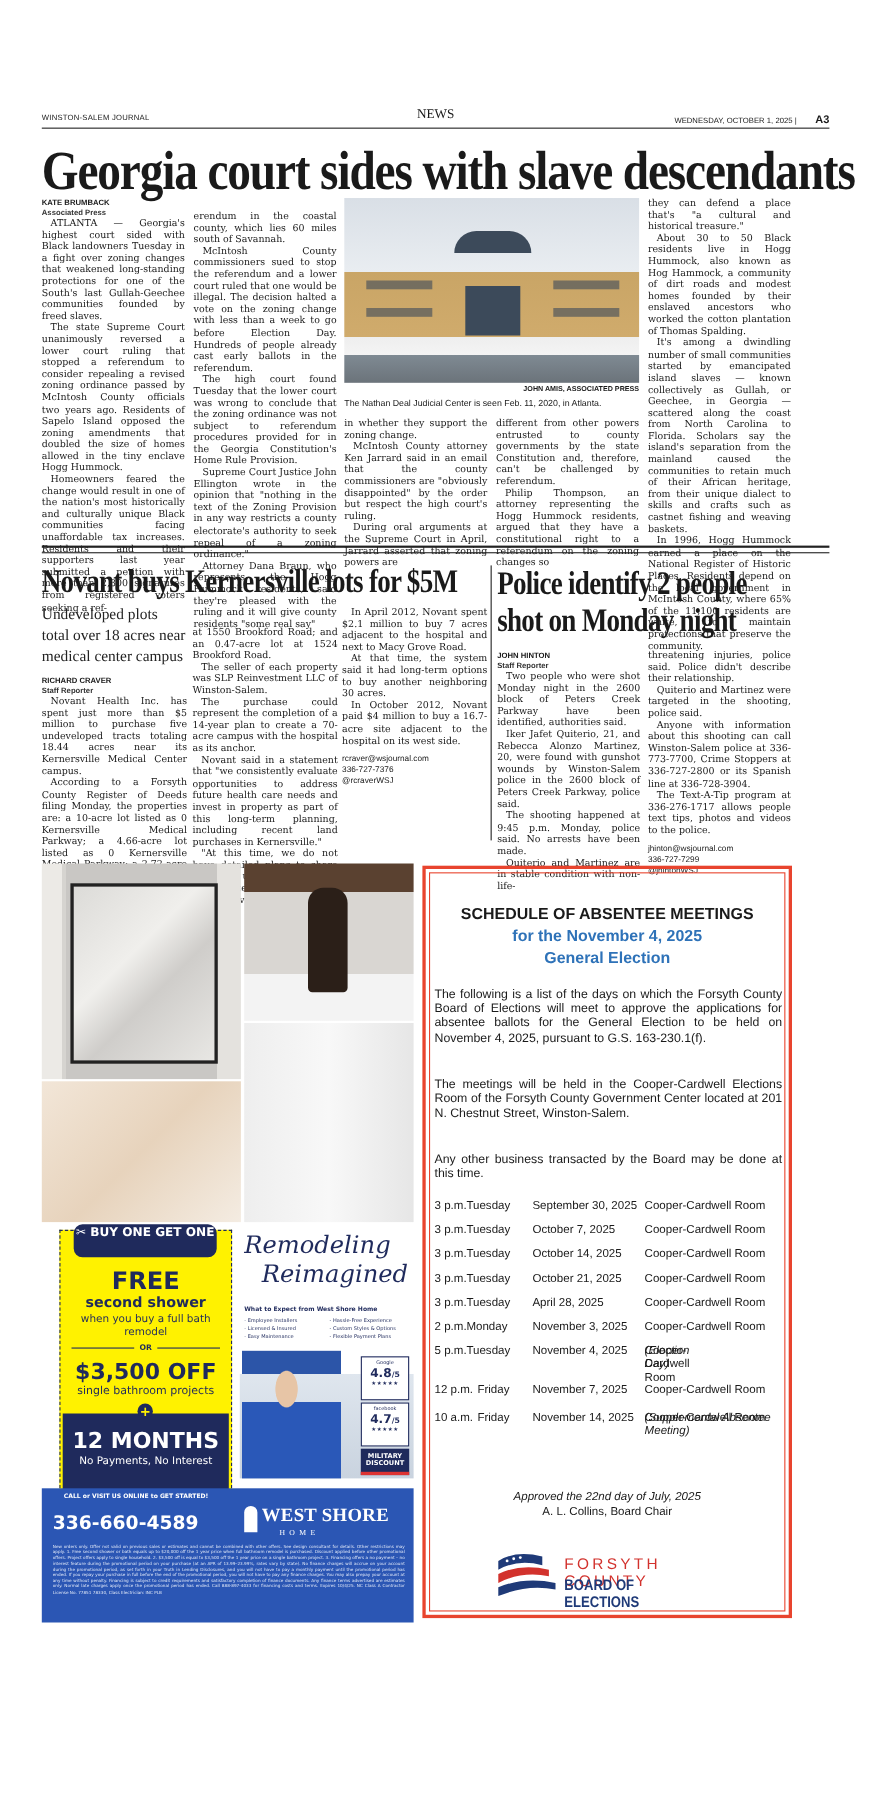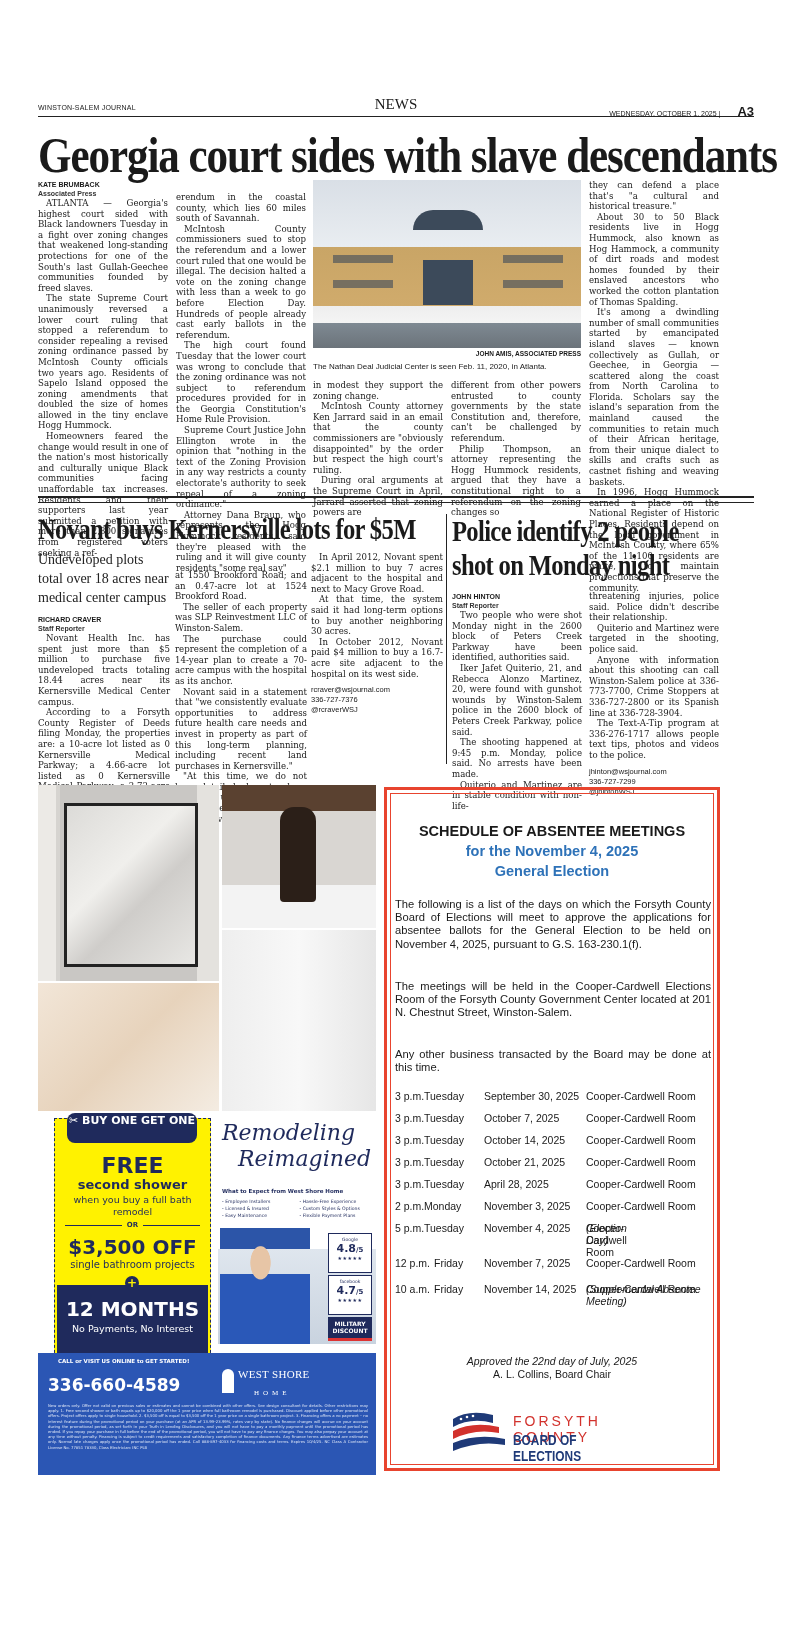--- a/index.html
+++ b/index.html
@@ -1,22 +1,22 @@
 <!DOCTYPE html>
 <html><head>
 <meta charset="utf-8">
 <style>
   html,body{margin:0;padding:0;background:#fff;}
   body{width:792px;height:1638px;position:relative;overflow:hidden;color:#1a1a1a;font-family:"DejaVu Serif",serif;}
   .abs{position:absolute;}
   .masthead{left:38px;top:96px;width:716px;height:20px;border-bottom:1.5px solid #222;}
   .mh-left{position:absolute;left:0;top:8px;font-family:"Liberation Sans",sans-serif;font-size:7px;letter-spacing:.2px;}
-  .mh-center{position:absolute;left:0;right:0;top:0;text-align:center;font-family:"Liberation Serif",serif;font-size:15px;}
+  .mh-center{position:absolute;left:0;right:0;top:0;text-align:center;font-family:"Liberation Serif",serif;font-size:12px;}
   .mh-right{position:absolute;right:0;top:8px;font-family:"Liberation Sans",sans-serif;font-size:7px;}
-  .mh-right b{font-size:13px;margin-left:15px;}
+  .mh-right b{font-size:10px;margin-left:15px;}
   .headline{font-family:"Liberation Serif",serif;font-weight:bold;letter-spacing:-1.2px;line-height:1;transform-origin:left top;}
   .h1{left:38px;top:130px;font-size:50px;transform:scaleX(0.86);white-space:nowrap;}
   .col{font-size:8.6px;line-height:10.6px;text-align:justify;hyphens:auto;}
   .col p{margin:0;text-indent:8px;}
   .col p.noi{text-indent:0;}
   .byline{font-family:"Liberation Sans",sans-serif;font-weight:bold;font-size:7px;line-height:9px;}
   .byrole{font-family:"Liberation Sans",sans-serif;font-size:7px;line-height:9px;font-weight:bold;color:#333;}
   .photo{left:313px;top:180px;width:268px;height:168px;overflow:hidden;background:linear-gradient(#d9dfe6 0%,#e9edf1 40%,#c9a566 40%,#d0ab6c 75%,#eee 75%,#f4f4f4 85%,#7f8a93 85%,#6b737a 100%);}
   .bldg-win{position:absolute;background:#3c4a5a;}
   .credit{left:313px;top:350px;width:268px;text-align:right;font-family:"Liberation Sans",sans-serif;font-size:6.5px;font-weight:bold;}
@@ -54,21 +54,21 @@
   .worker{position:absolute;left:2px;top:110px;width:90px;height:116px;background:radial-gradient(ellipse at 45% 30%,#e7c5a6 0 14%,transparent 15%),linear-gradient(#2c55a8 0 18%,transparent 18%),linear-gradient(transparent 40%,#2a58b8 40%);}
   .rating{position:absolute;left:110px;width:42px;height:38px;border:1.5px solid #1f2a5c;background:#fff;text-align:center;font-family:"DejaVu Sans",sans-serif;color:#1f2a5c;}
   .rating .src{font-size:4.5px;margin-top:3px;}
   .rating .val{font-size:11px;font-weight:bold;}
   .rating .val small{font-size:7px;}
   .rating .stars{font-size:5px;letter-spacing:.5px;}
   .military{position:absolute;left:110px;top:199px;width:44px;height:24px;background:#1f2a5c;color:#fff;text-align:center;font-family:"DejaVu Sans",sans-serif;font-weight:bold;font-size:6px;line-height:7px;padding-top:3px;box-sizing:border-box;border-bottom:3px solid #d33;}
   .ad-bottom{position:absolute;left:0;top:568px;width:338px;height:122px;background:#2b56b4;color:#fff;font-family:"DejaVu Sans",sans-serif;}
   .ad-bottom .call{position:absolute;left:20px;top:5px;font-size:5.5px;font-weight:bold;}
   .ad-bottom .phone{position:absolute;left:10px;top:22px;font-size:17px;font-weight:bold;}
-  .ad-bottom .logo{position:absolute;left:200px;top:15px;font-family:"Liberation Serif",serif;font-weight:normal;font-size:11px;letter-spacing:.3px;}
+  .ad-bottom .logo{position:absolute;left:200px;top:15px;font-family:"Liberation Serif",serif;font-weight:bold;font-size:17px;letter-spacing:.3px;}
   .ad-bottom .logo-sub{position:absolute;left:216px;top:36px;font-family:"Liberation Serif",serif;font-size:7px;letter-spacing:4px;}
   .ad-bottom .win{position:absolute;left:184px;top:16px;width:12px;height:24px;background:#fff;border-radius:6px 6px 0 0;}
   .ad-bottom .fine{position:absolute;left:10px;top:50px;width:320px;font-size:3.8px;line-height:5.2px;color:#dfe7f7;text-align:justify;}
   
   .notice{left:384px;top:787px;width:336px;height:684px;border:3px solid #e8442e;box-sizing:border-box;}
   .notice-inner{position:absolute;left:3px;top:3px;right:3px;bottom:3px;border:1px solid #e8442e;}
   .n-title{position:absolute;left:0;right:0;top:33px;text-align:center;font-family:"Liberation Sans",sans-serif;font-weight:bold;font-size:14.5px;}
   .n-sub{position:absolute;left:0;right:0;text-align:center;font-family:"Liberation Sans",sans-serif;font-weight:bold;font-size:14.5px;color:#2e72b8;}
   .n-para{position:absolute;left:8px;width:316px;font-family:"Liberation Sans",sans-serif;font-size:11.2px;line-height:13.2px;text-align:justify;}
   .n-table{position:absolute;left:8px;top:300px;width:316px;font-family:"Liberation Sans",sans-serif;font-size:10.5px;}
@@ -115,21 +115,21 @@
   <div class="bldg-win" style="left:110px;top:80px;width:50px;height:45px;"></div>
   <div class="bldg-win" style="left:20px;top:75px;width:60px;height:8px;opacity:.6;"></div>
   <div class="bldg-win" style="left:190px;top:75px;width:60px;height:8px;opacity:.6;"></div>
   <div class="bldg-win" style="left:20px;top:100px;width:60px;height:8px;opacity:.6;"></div>
   <div class="bldg-win" style="left:190px;top:100px;width:60px;height:8px;opacity:.6;"></div>
 </div>
 <div class="abs credit">JOHN AMIS, ASSOCIATED PRESS</div>
 <div class="abs caption">The Nathan Deal Judicial Center is seen Feb. 11, 2020, in Atlanta.</div>
 
 <div class="abs col" style="left:313px;top:380px;width:130px;">
-  <p class="noi">in modest they support the zoning change.</p>
+  <p class="noi">in whether they support the zoning change.</p>
   <p>McIntosh County attorney Ken Jarrard said in an email that the county commissioners are "obviously disappointed" by the order but respect the high court's ruling.</p>
   <p>During oral arguments at the Supreme Court in April, Jarrard asserted that zoning powers are</p>
 </div>
 <div class="abs col" style="left:451px;top:380px;width:130px;">
   <p class="noi">different from other powers entrusted to county governments by the state Constitution and, therefore, can't be challenged by referendum.</p>
   <p>Philip Thompson, an attorney representing the Hogg Hummock residents, argued that they have a constitutional right to a referendum on the zoning changes so</p>
 </div>
 <div class="abs col" style="left:589px;top:180px;width:130px;">
   <p class="noi">they can defend a place that's "a cultural and historical treasure."</p>
   <p>About 30 to 50 Black residents live in Hogg Hummock, also known as Hog Hammock, a community of dirt roads and modest homes founded by their enslaved ancestors who worked the cotton plantation of Thomas Spalding.</p>

